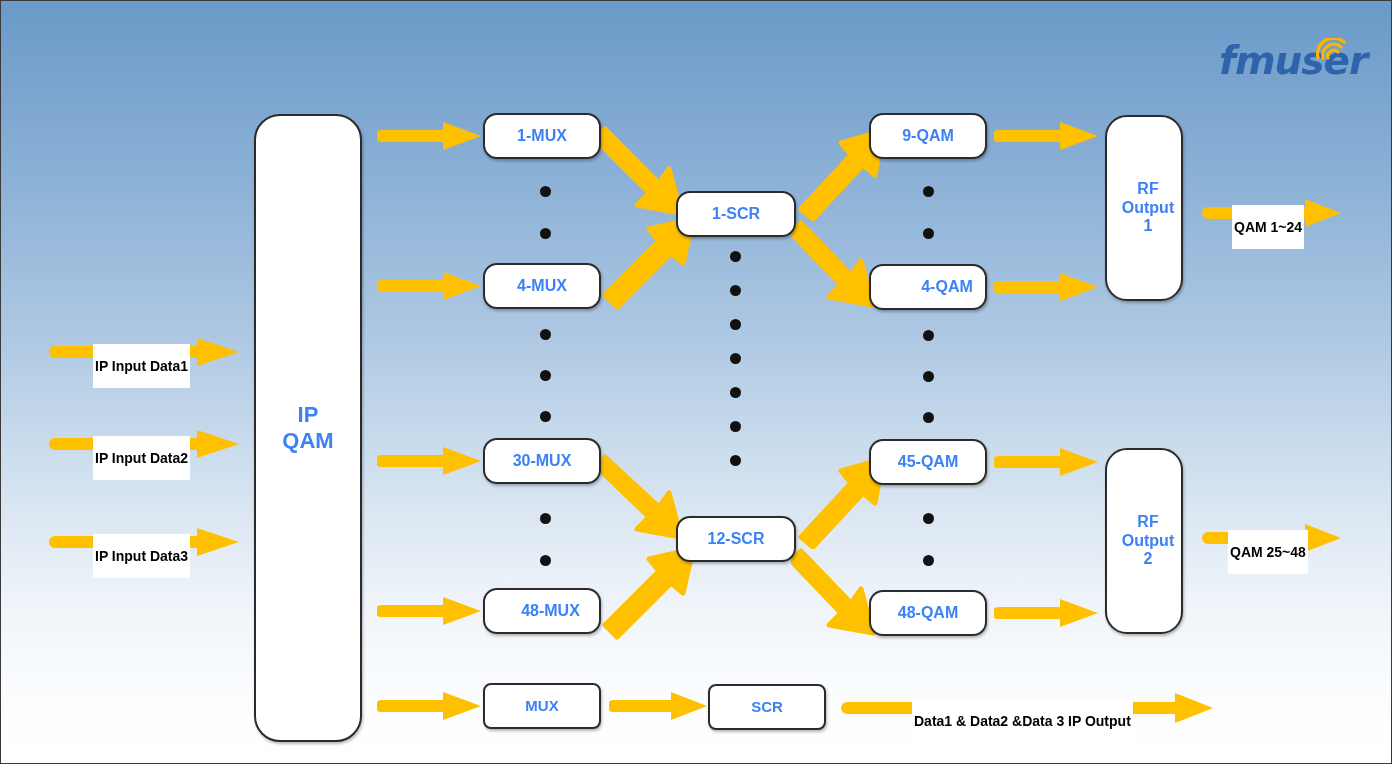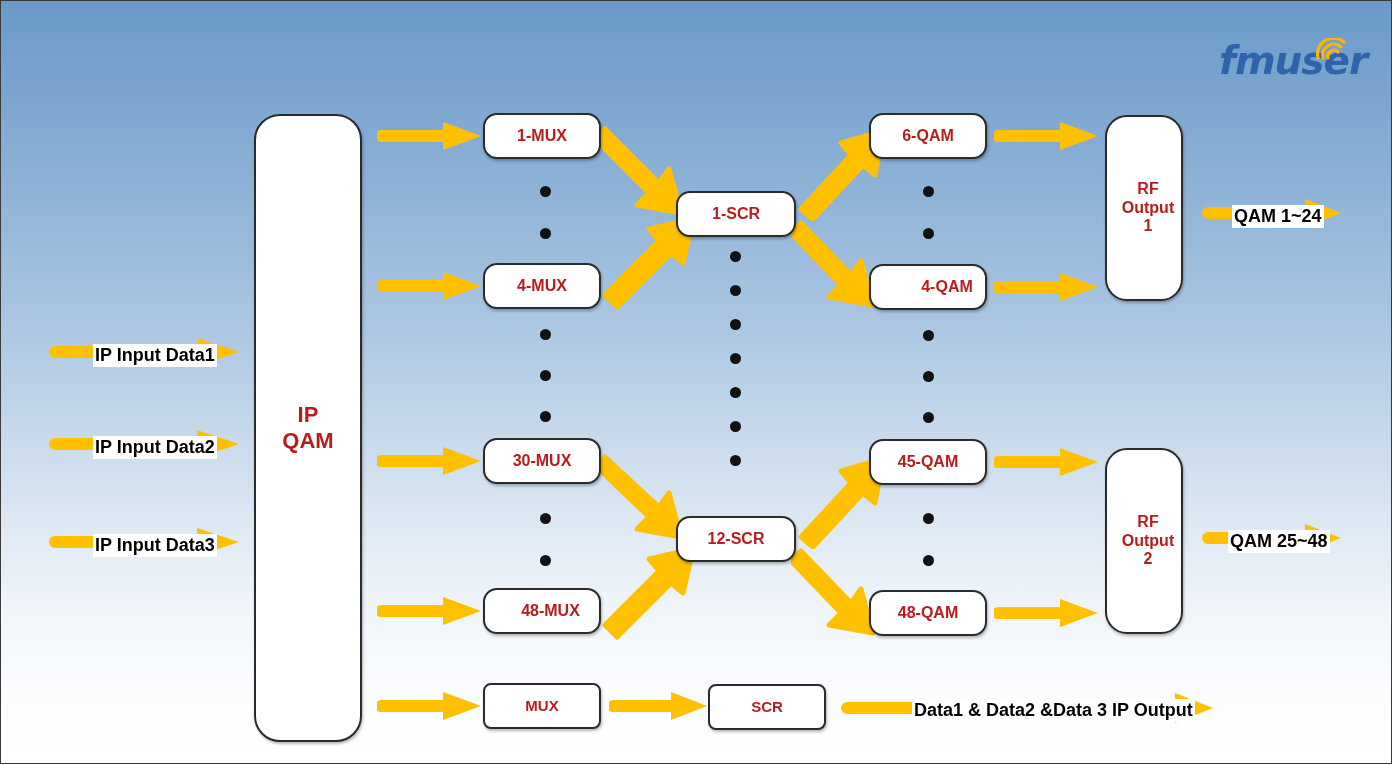--- a/index.html
+++ b/index.html
@@ -30,21 +30,21 @@
   
   .node {
     position: absolute;
     background: #ffffff;
     border: 2px solid #2b2b2b;
     border-radius: 18px;
     display: flex;
     align-items: center;
     justify-content: center;
     text-align: center;
-    color: #b91c1c;
+    color: #3b82f6;
     font-weight: bold;
     box-shadow: 1px 2px 3px rgba(0,0,0,0.28);
     line-height: 1.18;
     z-index: 6;
   }
   .node.mux, .node.qam {
     width: 118px; height: 46px;
     font-size: 16px;
     border-radius: 14px;
   }
@@ -84,23 +84,23 @@
   }
   
   .harrow { position: absolute; z-index: 4; }
   .diag   { position: absolute; z-index: 4; }
   
   .arrow-label {
     position: absolute;
     background: #ffffff;
     color: #000000;
     font-weight: bold;
-    font-size: 18px;
+    font-size: 14px;
     white-space: nowrap;
-    padding: 1px 2px;
+    padding: 14px 2px;
     z-index: 8;
     line-height: 1.15;
   }
   
   .caption {
     position: absolute;
     color: #1a1a1a;
     font-weight: bold;
     font-size: 13px;
     text-align: center;
@@ -246,21 +246,21 @@
 
   <svg class="diag" style="left:790px; top:448px;" width="100" height="100">
     <path d="M10,88 L60,34 L50,22 L92,10 L84,54 L72,44 L22,98 Z" fill="#FFC000" stroke="#FFC000" stroke-width="5" stroke-linejoin="round"></path>
   </svg>
 
   <svg class="diag" style="left:790px; top:540px;" width="100" height="100">
     <path d="M10,10 L60,62 L70,48 L82,92 L38,84 L50,72 L0,20 Z" fill="#FFC000" stroke="#FFC000" stroke-width="5" stroke-linejoin="round"></path>
   </svg>
 
   <div class="node qam" style="left:868px; top:112px;">
-    <span>6-QAM</span>
+    <span>9-QAM</span>
   </div>
   <div class="dots" style="left:922px; top:185px; gap:31px;">
     <span class="dot"></span>
     <span class="dot"></span>
   </div>
 
   <div class="node qam" style="left:868px; top:263px;padding-left:38px;">
     <span>4-QAM</span>
   </div>
   <div class="dots" style="left:922px; top:329px; gap:30px;">

